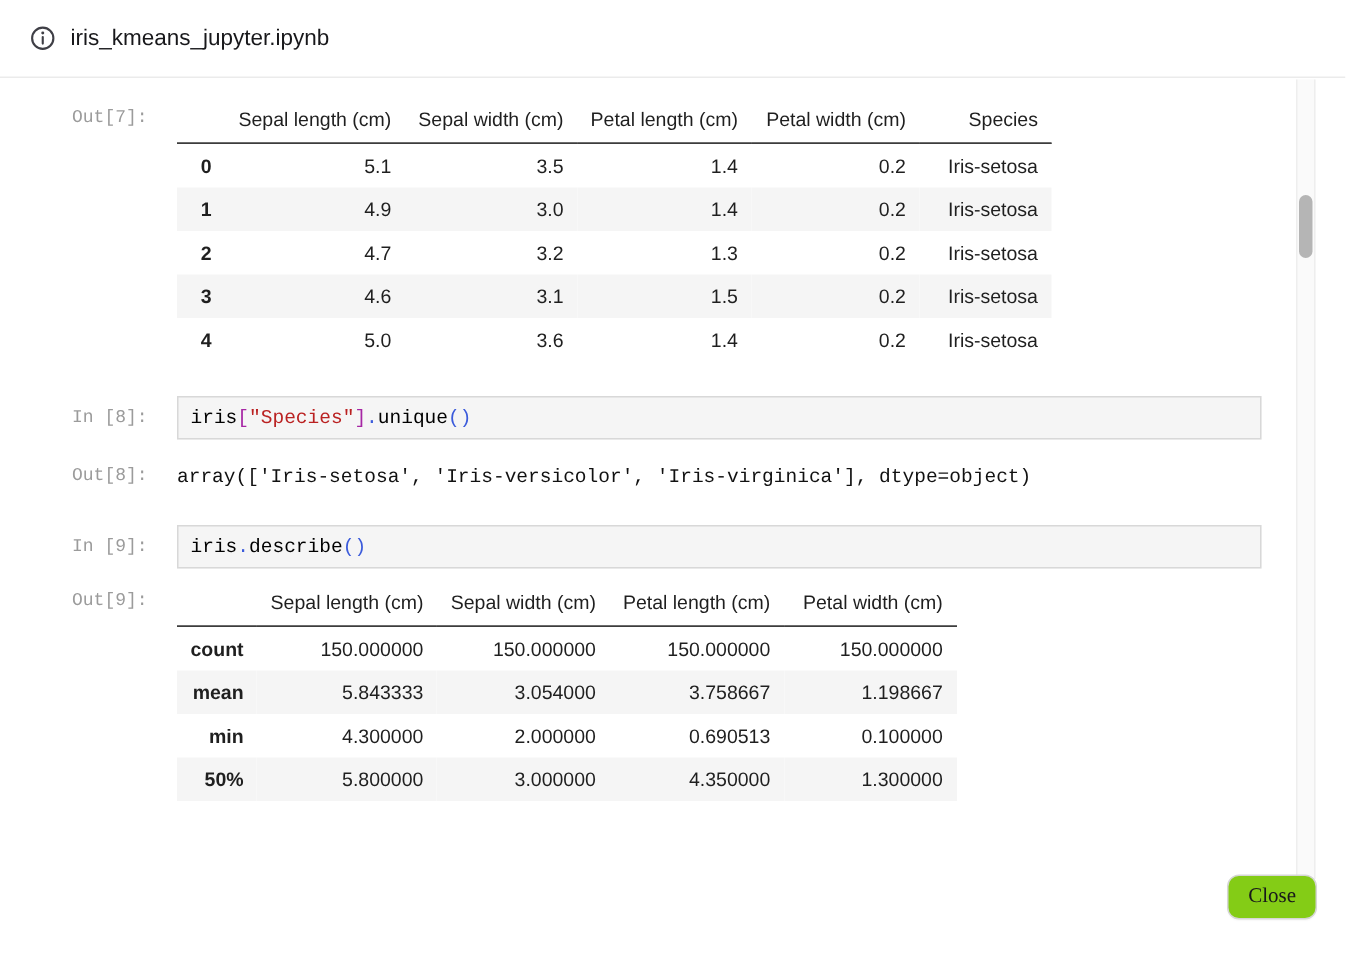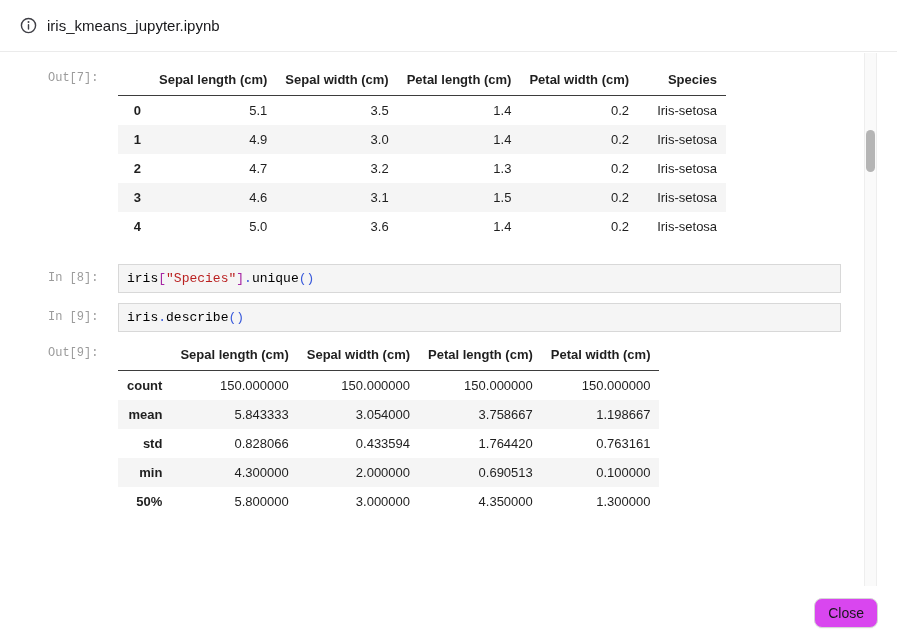--- a/index.html
+++ b/index.html
@@ -43,43 +43,43 @@
     padding-top:7px;
     font-family:"Liberation Mono","DejaVu Sans Mono",monospace;
     font-size:13px;color:#111;white-space:pre;
   }
   
   .nb-table{border-collapse:collapse;font-size:13px;color:#1f1f1f;}
   .nb-table th,.nb-table td{
     padding:7px 9px;text-align:right;border:none;vertical-align:middle;
     font-weight:normal;white-space:nowrap;
   }
-  .nb-table thead th{font-weight:bold;padding:8px 9px;border-bottom:1px solid #3d3d3d;}
+  .nb-table thead th{font-weight:normal;padding:8px 9px;border-bottom:1px solid #3d3d3d;}
   .nb-table tbody th{font-weight:bold;}
   .nb-table tbody tr:nth-child(even){background:#f5f5f5;}
   .tbl-out7 th:first-child,.tbl-out7 td:first-child{min-width:14px;}
   .tbl-out7 th:nth-child(n+2):not(:last-child),
   .tbl-out7 td:nth-child(n+2):not(:last-child){min-width:94px;}
   .tbl-out7 th:last-child,.tbl-out7 td:last-child{min-width:70px;}
   .tbl-out9 th:first-child,.tbl-out9 td:first-child{min-width:22px;}
   .tbl-out9 th:nth-child(n+2),.tbl-out9 td:nth-child(n+2){min-width:97px;}
   
   .scrollbar-track{
     position:absolute;top:53px;right:20px;width:11px;height:533px;
     background:#fafafa;border-left:1px solid #eee;border-right:1px solid #eee;
   }
   .scrollbar-thumb{
     position:absolute;left:1px;top:77px;width:9px;height:42px;
     background:#b5b5b5;border-radius:5px;
   }
   
   .close-button{
-    position:absolute;right:19px;bottom:15px;height:30px;padding:0 13px;
-    background:#d946ef;border:1px solid #d6d6d6;border-radius:8px;
-    font-family:Liberation Sans, sans-serif;font-size:14px;color:#18181b;
+    position:absolute;right:19px;bottom:30px;height:30px;padding:0 13px;
+    background:#84cc16;border:1px solid #d6d6d6;border-radius:8px;
+    font-family:Liberation Serif, serif;font-size:14px;color:#18181b;
     cursor:pointer;box-shadow:0 1px 1px rgba(0,0,0,0.03);
   }
 </style>
 </head>
 <body>
 
 <div class="dialog-header">
   <span class="info-icon">
     <svg width="17" height="17" viewBox="0 0 24 24">
       <circle cx="12" cy="12" r="10" fill="none" stroke="#3f3f46" stroke-width="2"></circle>
@@ -150,20 +150,26 @@
             </tbody>
           </table>
         </div>
       </div>
       <div class="nb-row cell-in8">
         <div class="nb-prompt">In [8]:</div>
         <div class="nb-content">
           <div class="code-box"><span class="tok" style="color: rgb(0, 0, 0);">iris</span><span class="tok" style="color: rgb(166, 38, 164);">[</span><span class="tok" style="color: rgb(186, 33, 33);">"Species"</span><span class="tok" style="color: rgb(166, 38, 164);">]</span><span class="tok" style="color: rgb(59, 91, 219);">.</span><span class="tok" style="color: rgb(0, 0, 0);">unique</span><span class="tok" style="color: rgb(59, 91, 219);">(</span><span class="tok" style="color: rgb(59, 91, 219);">)</span></div>
         </div>
       </div>
+      <div class="nb-row cell-out8">
+        <div class="nb-prompt">Out[8]:</div>
+        <div class="nb-content">
+          <div class="out-text">array(['Iris-setosa', 'Iris-versicolor', 'Iris-virginica'], dtype=object)</div>
+        </div>
+      </div>
       <div class="nb-row cell-in9">
         <div class="nb-prompt">In [9]:</div>
         <div class="nb-content">
           <div class="code-box"><span class="tok" style="color: rgb(0, 0, 0);">iris</span><span class="tok" style="color: rgb(59, 91, 219);">.</span><span class="tok" style="color: rgb(0, 0, 0);">describe</span><span class="tok" style="color: rgb(59, 91, 219);">(</span><span class="tok" style="color: rgb(59, 91, 219);">)</span></div>
         </div>
       </div>
       <div class="nb-row cell-out9">
         <div class="nb-prompt">Out[9]:</div>
         <div class="nb-content">
           <table class="nb-table tbl-out9">
@@ -185,27 +191,20 @@
                 <td>150.000000</td>
               </tr>
               <tr>
                 <th>mean</th>
                 <td>5.843333</td>
                 <td>3.054000</td>
                 <td>3.758667</td>
                 <td>1.198667</td>
               </tr>
               <tr>
-                <th>std</th>
-                <td>0.828066</td>
-                <td>0.433594</td>
-                <td>1.764420</td>
-                <td>0.763161</td>
-              </tr>
-              <tr>
                 <th>min</th>
                 <td>4.300000</td>
                 <td>2.000000</td>
                 <td>0.690513</td>
                 <td>0.100000</td>
               </tr>
               <tr>
                 <th>50%</th>
                 <td>5.800000</td>
                 <td>3.000000</td>

